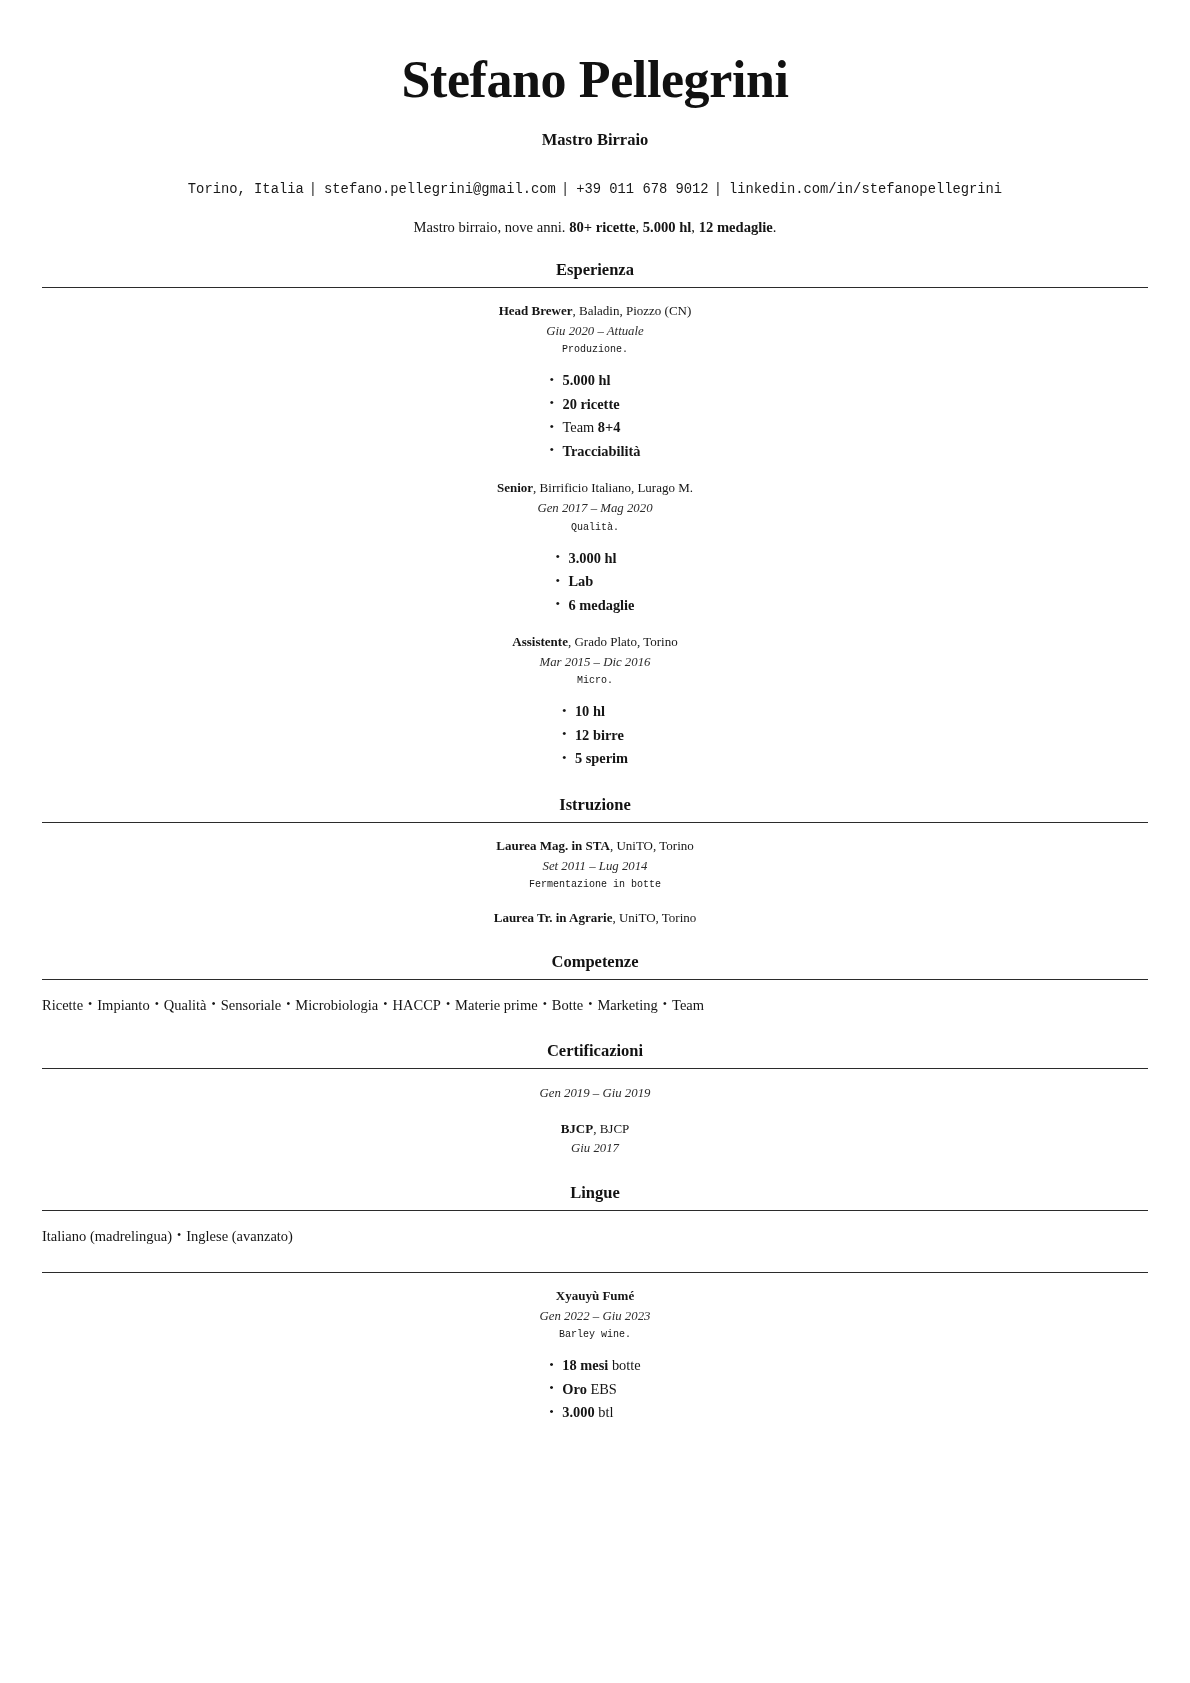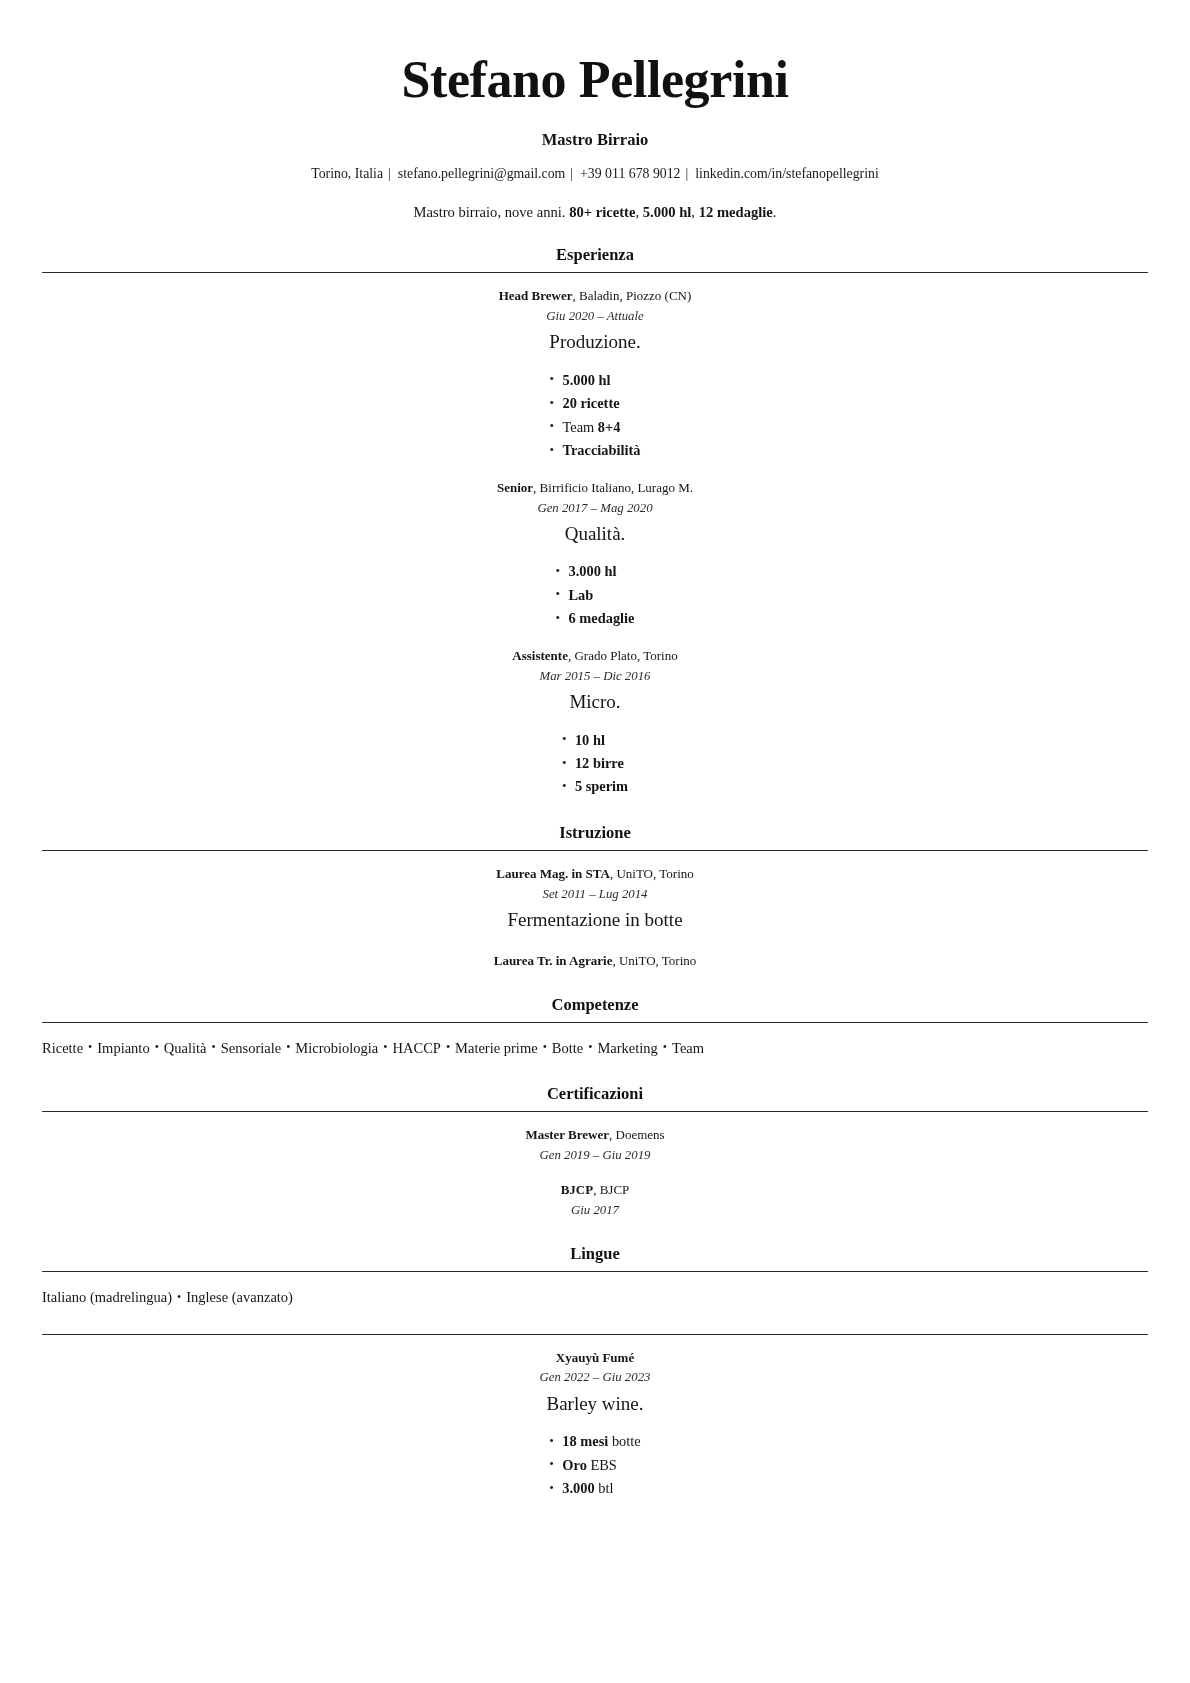--- a/index.html
+++ b/index.html
@@ -34,22 +34,23 @@
   }
   .hdr-role {
     font-size: 16.5px;
     font-weight: 700;
     margin-top: 22px;
     color: #141414;
   }
   .hdr-contact {
     font-size: 13.8px;
     font-weight: 400;
-    margin-top: 16px;
+    margin-top: 32px;
     color: #181818;
+    font-family: Liberation Mono, monospace;
   }
   .hdr-contact .sep {
     display: inline-block;
     padding: 0 7px 0 5px;
     color: #2a2a2a;
   }
   .hdr-summary {
     font-size: 14.6px;
     margin-top: 22px;
     color: #151515;
@@ -82,24 +83,25 @@
   }
   .entry-head .role { font-weight: 700; }
   .entry-head .org { font-weight: 400; }
   .entry-dates {
     font-size: 12.8px;
     font-style: italic;
     line-height: 1.6;
     color: #2b2b2b;
   }
   .entry-desc {
-    font-size: 19px;
+    font-size: 10px;
     line-height: 1.6;
     color: #151515;
     margin-top: 1px;
+    font-family: Liberation Mono, monospace;
   }
   .bullets {
     list-style: none;
     margin: 11px 0 0 0;
     padding: 0;
     display: inline-block;
     text-align: left;
   }
   .bullets li {
     font-size: 14.4px;
@@ -205,21 +207,20 @@
     <div class="inline-list">
       <span>Ricette</span><span class="dot">•</span><span>Impianto</span><span class="dot">•</span><span>Qualità</span><span class="dot">•</span><span>Sensoriale</span><span class="dot">•</span><span>Microbiologia</span><span class="dot">•</span><span>HACCP</span><span class="dot">•</span><span>Materie prime</span><span class="dot">•</span><span>Botte</span><span class="dot">•</span><span>Marketing</span><span class="dot">•</span><span>Team</span>
     </div>
   </div>
 
   <div class="section">
     <div class="section-title">Certificazioni</div>
     <hr class="section-rule">
 
     <div class="entry">
-      <div class="entry-head"><span class="role">Master Brewer</span><span class="org">, Doemens</span></div>
       <div class="entry-dates">Gen 2019 – Giu 2019</div>
     </div>
 
     <div class="entry">
       <div class="entry-head"><span class="role">BJCP</span><span class="org">, BJCP</span></div>
       <div class="entry-dates">Giu 2017</div>
     </div>
   </div>
 
   <div class="section">

